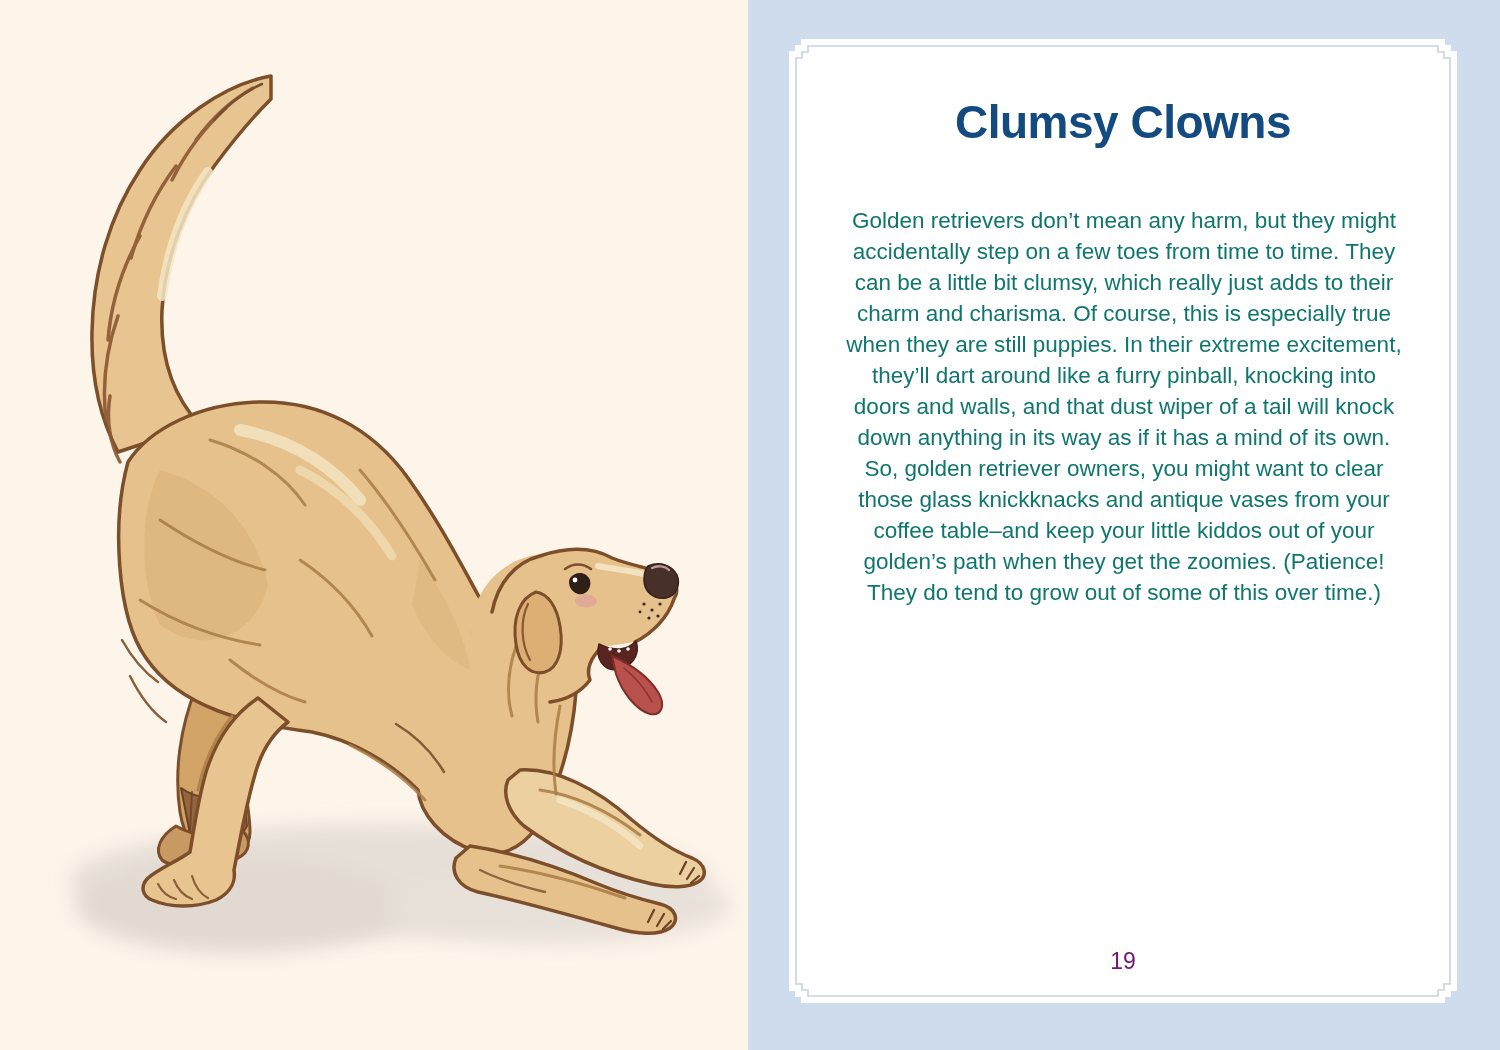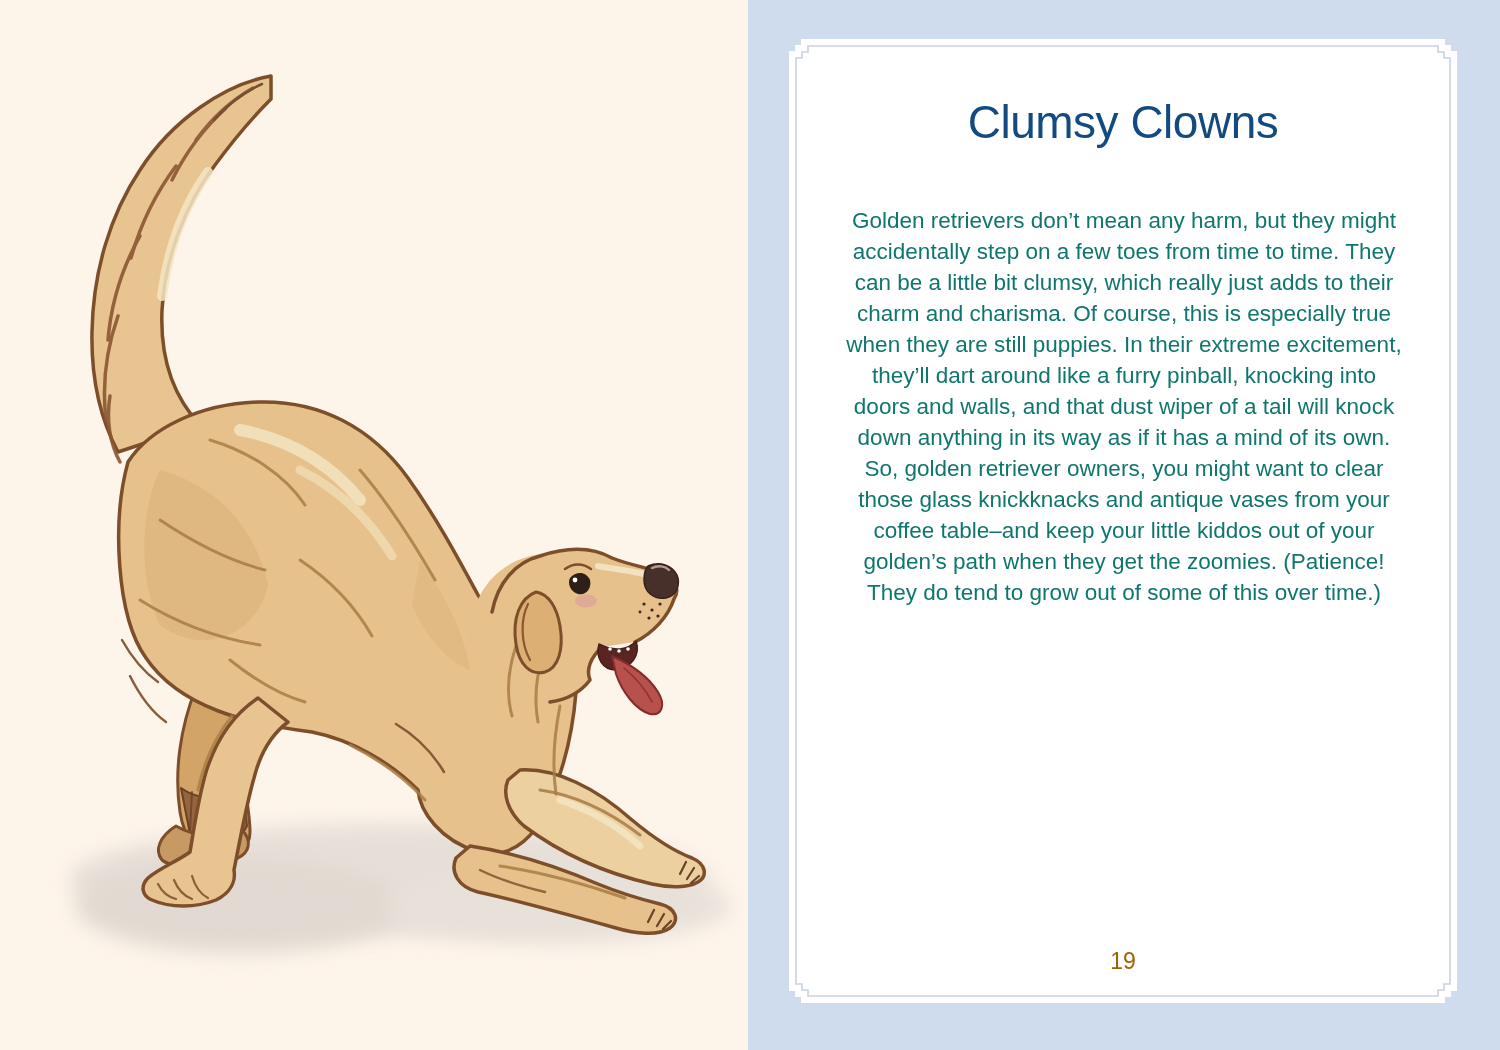--- a/index.html
+++ b/index.html
@@ -4,31 +4,31 @@
 <style>
   html,body{margin:0;padding:0;width:1500px;height:1050px;overflow:hidden;}
   body{font-family:"Liberation Sans",sans-serif;}
   .spread{display:flex;width:1500px;height:1050px;}
   .left-page{position:relative;width:748px;height:1050px;background:#fdf4ea;flex:0 0 748px;}
   .left-page svg{position:absolute;left:0;top:0;}
   .right-page{position:relative;width:752px;height:1050px;background:#cfdcee;flex:0 0 752px;}
   .card-frame{position:absolute;left:0;top:0;}
   .chapter-title{
     position:absolute;left:41px;top:95px;width:668px;
-    text-align:center;font-size:46px;font-weight:400;letter-spacing:-0.5px;
+    text-align:center;font-size:46px;font-weight:700;letter-spacing:-0.5px;
     color:#134a80;
   }
   .body-text{
     position:absolute;left:96px;top:205px;width:560px;
     text-align:center;font-size:22.5px;line-height:31px;font-weight:300;
     color:#0f766e;
   }
   .page-number{
     position:absolute;left:41px;top:948px;width:668px;
-    text-align:center;font-size:23px;color:#a16207;font-weight:300;
+    text-align:center;font-size:23px;color:#701a75;font-weight:300;
   }
 </style>
 </head>
 <body>
 
 <div class="spread">
 
   <div class="left-page">
     <svg width="748" height="1050" viewBox="0 0 748 1050">
       <defs>

